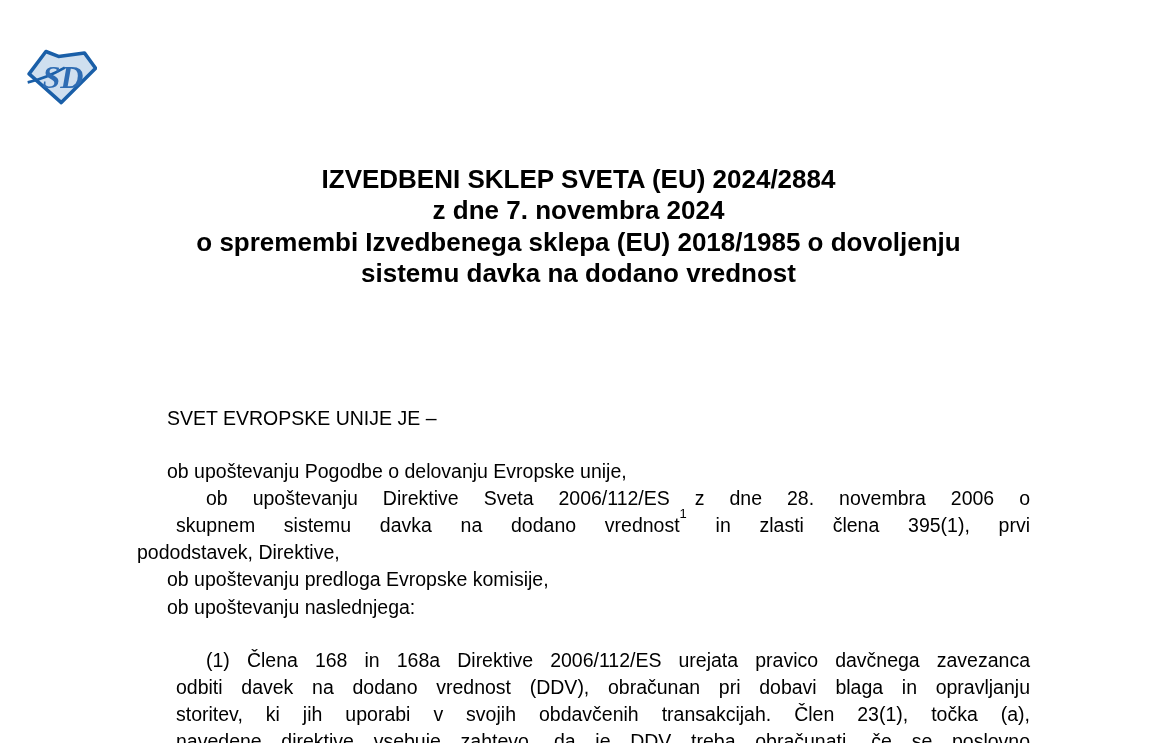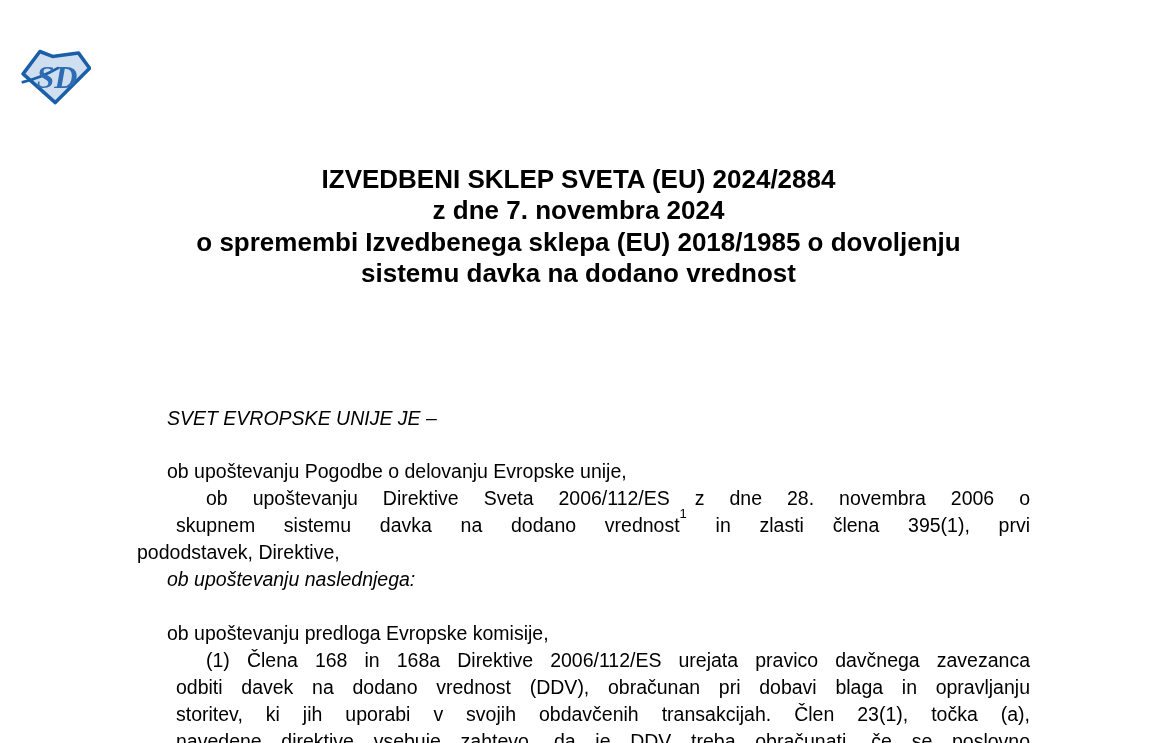--- a/index.html
+++ b/index.html
@@ -11,21 +11,21 @@
     position: relative;
     width: 1157px;
     height: 743px;
     background: #ffffff;
     color: #000000;
     font-family: "Liberation Sans", "DejaVu Sans", sans-serif;
     overflow: hidden;
   }
   .logo {
     position: absolute;
-    left: 21px;
+    left: 27px;
     top: 47px;
     width: 70px;
     height: 58px;
   }
   .title-block {
     position: absolute;
     left: 0;
     right: 0;
     top: 164px;
     text-align: center;
@@ -37,21 +37,21 @@
   .body-text {
     position: absolute;
     left: 137px;
     top: 405px;
     width: 893px;
     font-size: 19.5px;
     line-height: 27.1px;
   }
   .para { margin: 0; }
   .indent { text-indent: 30px; }
-  .gap-after { margin-bottom: 26px; font-style: italic; }
+  .gap-after { margin-bottom: 26px; }
   .jline {
     text-align: justify;
     text-align-last: justify;
     margin-left: 39px;
   }
   .fnref {
     font-size: 13px;
     line-height: 0;
     position: relative;
     top: -7px;
@@ -82,23 +82,23 @@
     <p class="para indent gap-after">SVET EVROPSKE UNIJE JE –</p>
 
     <p class="para indent">ob upoštevanju Pogodbe o delovanju Evropske unije,</p>
 
     <div>
       <div class="jline indent">ob upoštevanju Direktive Sveta 2006/112/ES z dne 28. novembra 2006 o</div>
       <div class="jline"><span>skupnem sistemu davka na dodano vrednost</span><sup class="fnref">1</sup> <span>in zlasti člena 395(1), prvi</span></div>
       <div>pododstavek, Direktive,</div>
     </div>
 
+    <p class="para indent">ob upoštevanju predloga Evropske komisije,</p>
+
     <p class="para indent gap-after">ob upoštevanju naslednjega:</p>
-
-    <p class="para indent">ob upoštevanju predloga Evropske komisije,</p>
 
     <div>
       <div class="jline indent">(1) Člena 168 in 168a Direktive 2006/112/ES urejata pravico davčnega zavezanca</div>
       <div class="jline">odbiti davek na dodano vrednost (DDV), obračunan pri dobavi blaga in opravljanju</div>
       <div class="jline">storitev, ki jih uporabi v svojih obdavčenih transakcijah. Člen 23(1), točka (a),</div>
       <div class="jline">navedene direktive vsebuje zahtevo, da je DDV treba obračunati, če se poslovno</div>
     </div>
 
   </div>
 

